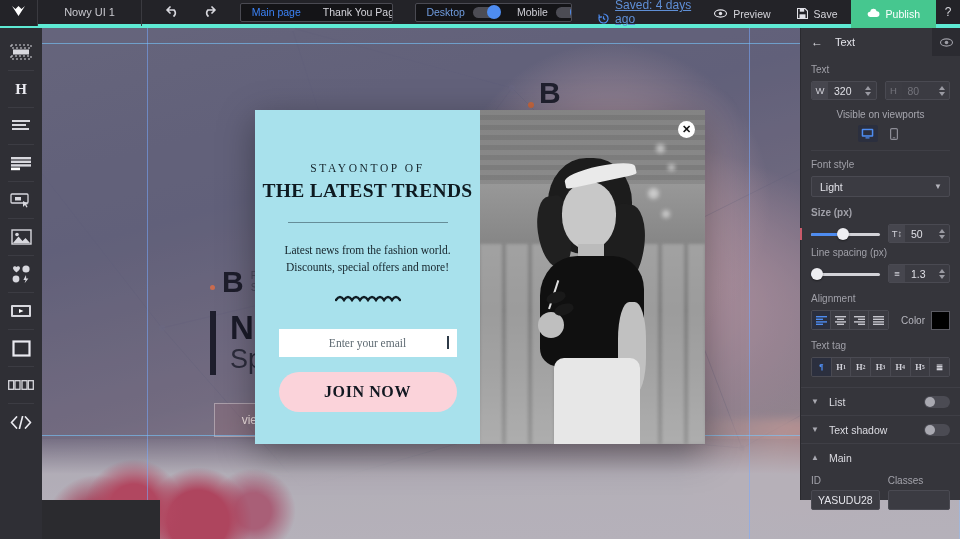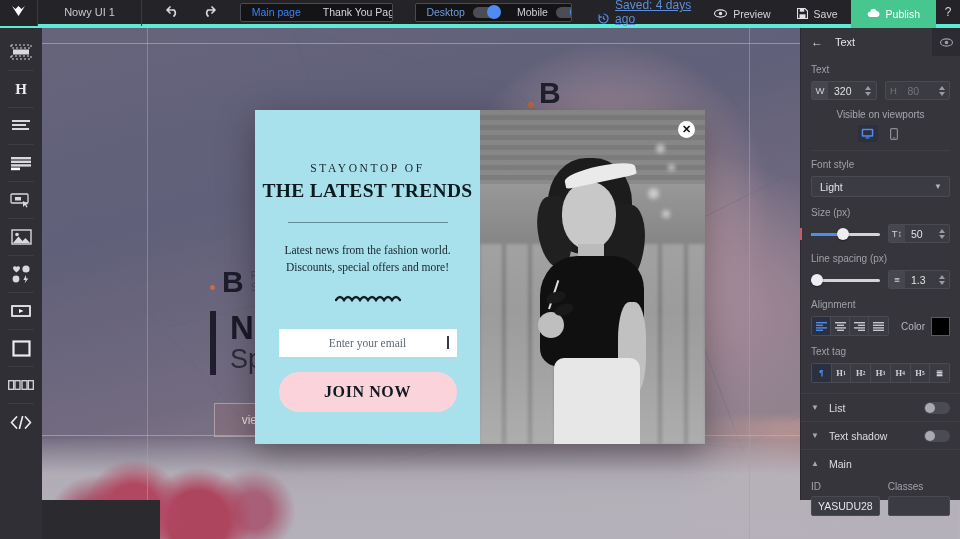--- a/index.html
+++ b/index.html
@@ -761,38 +761,38 @@
       </div>
 
       <div class="rp-divider"></div>
 
       <div class="rp-label">Font style</div>
       <div class="select">
         <span>Light</span>
         <span class="caret">▼</span>
       </div>
 
-      <div class="rp-label" style="margin-top:10px;">Size (px)</div>
+      <div class="rp-label" style="margin-top:10px;font-weight:bold;">Size (px)</div>
       <div class="slider-row">
         <div class="slider">
           <div class="track"></div>
           <div class="fill" style="width:46%"></div>
           <div class="knob2" style="left:calc(46% - 6px)"></div>
         </div>
         <div class="num sm">
           <span class="tag">T↕</span>
           <span class="val">50</span>
           <span class="spin">
               <i class="up"></i>
               <i class="dn"></i>
             </span>
         </div>
       </div>
 
-      <div class="rp-label" style="margin-top:10px;">Line spacing (px)</div>
+      <div class="rp-label" style="margin-top:4px;">Line spacing (px)</div>
       <div class="slider-row">
         <div class="slider">
           <div class="track"></div>
           <div class="fill" style="width:4%"></div>
           <div class="knob2" style="left:0px"></div>
         </div>
         <div class="num sm">
           <span class="tag">≡</span>
           <span class="val">1.3</span>
           <span class="spin">

